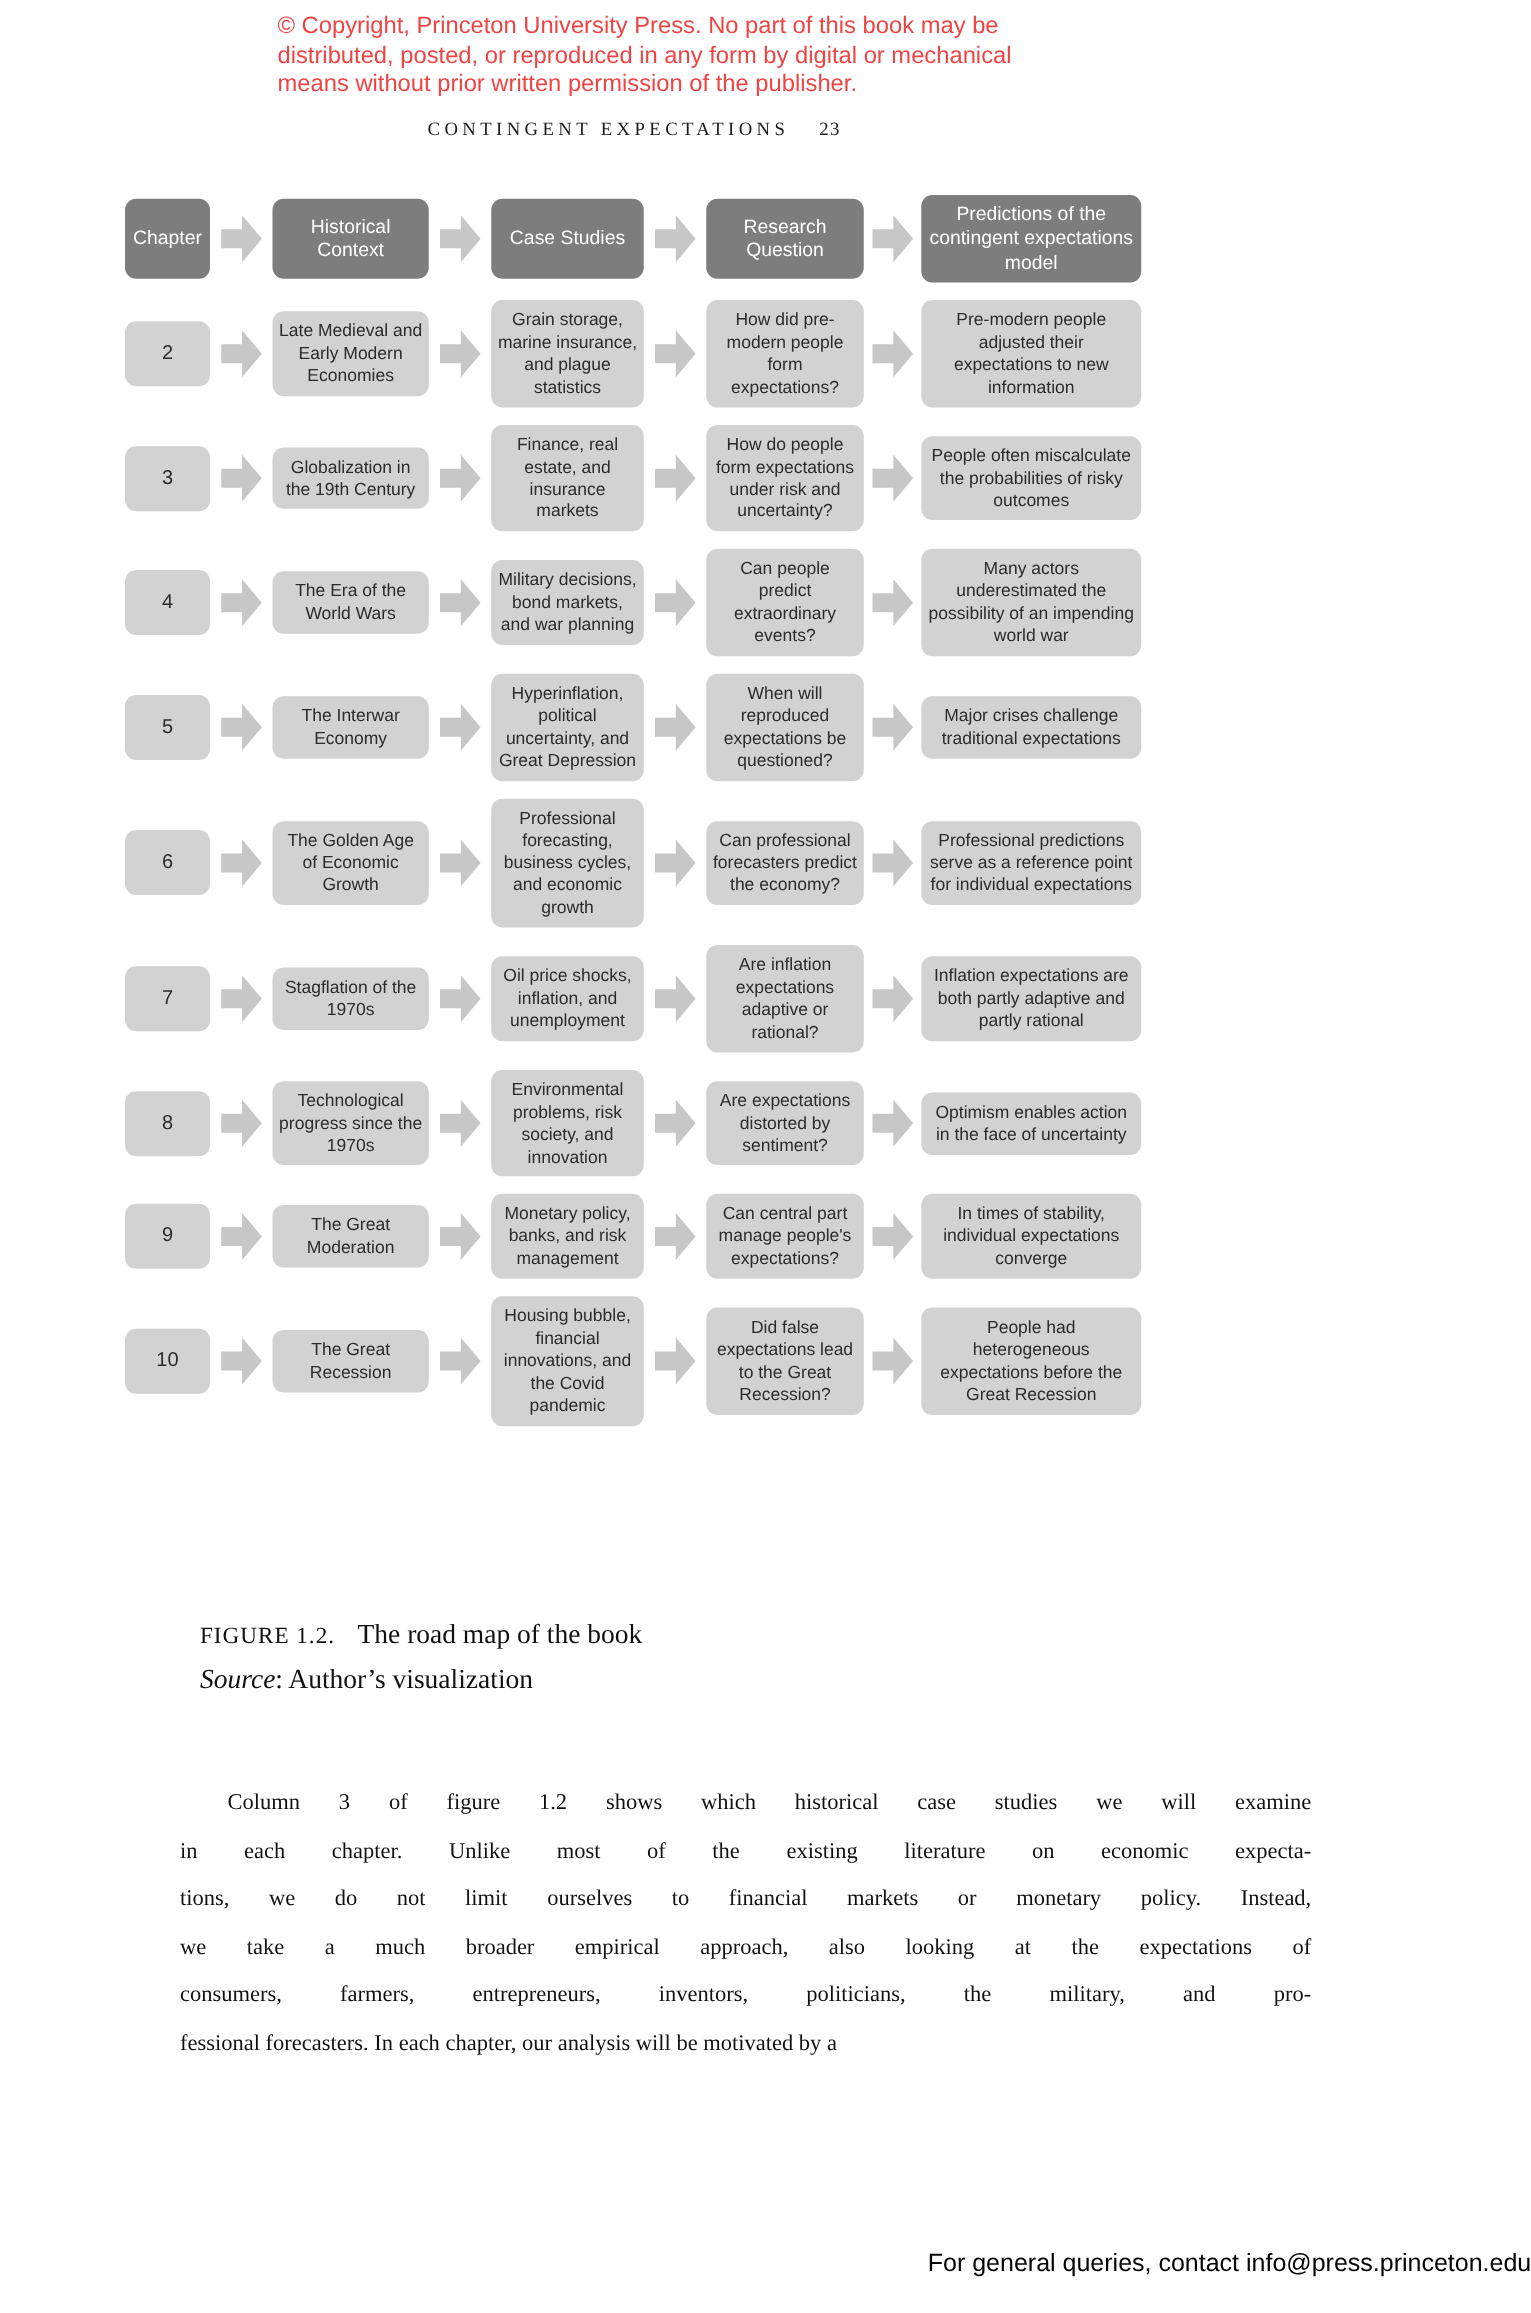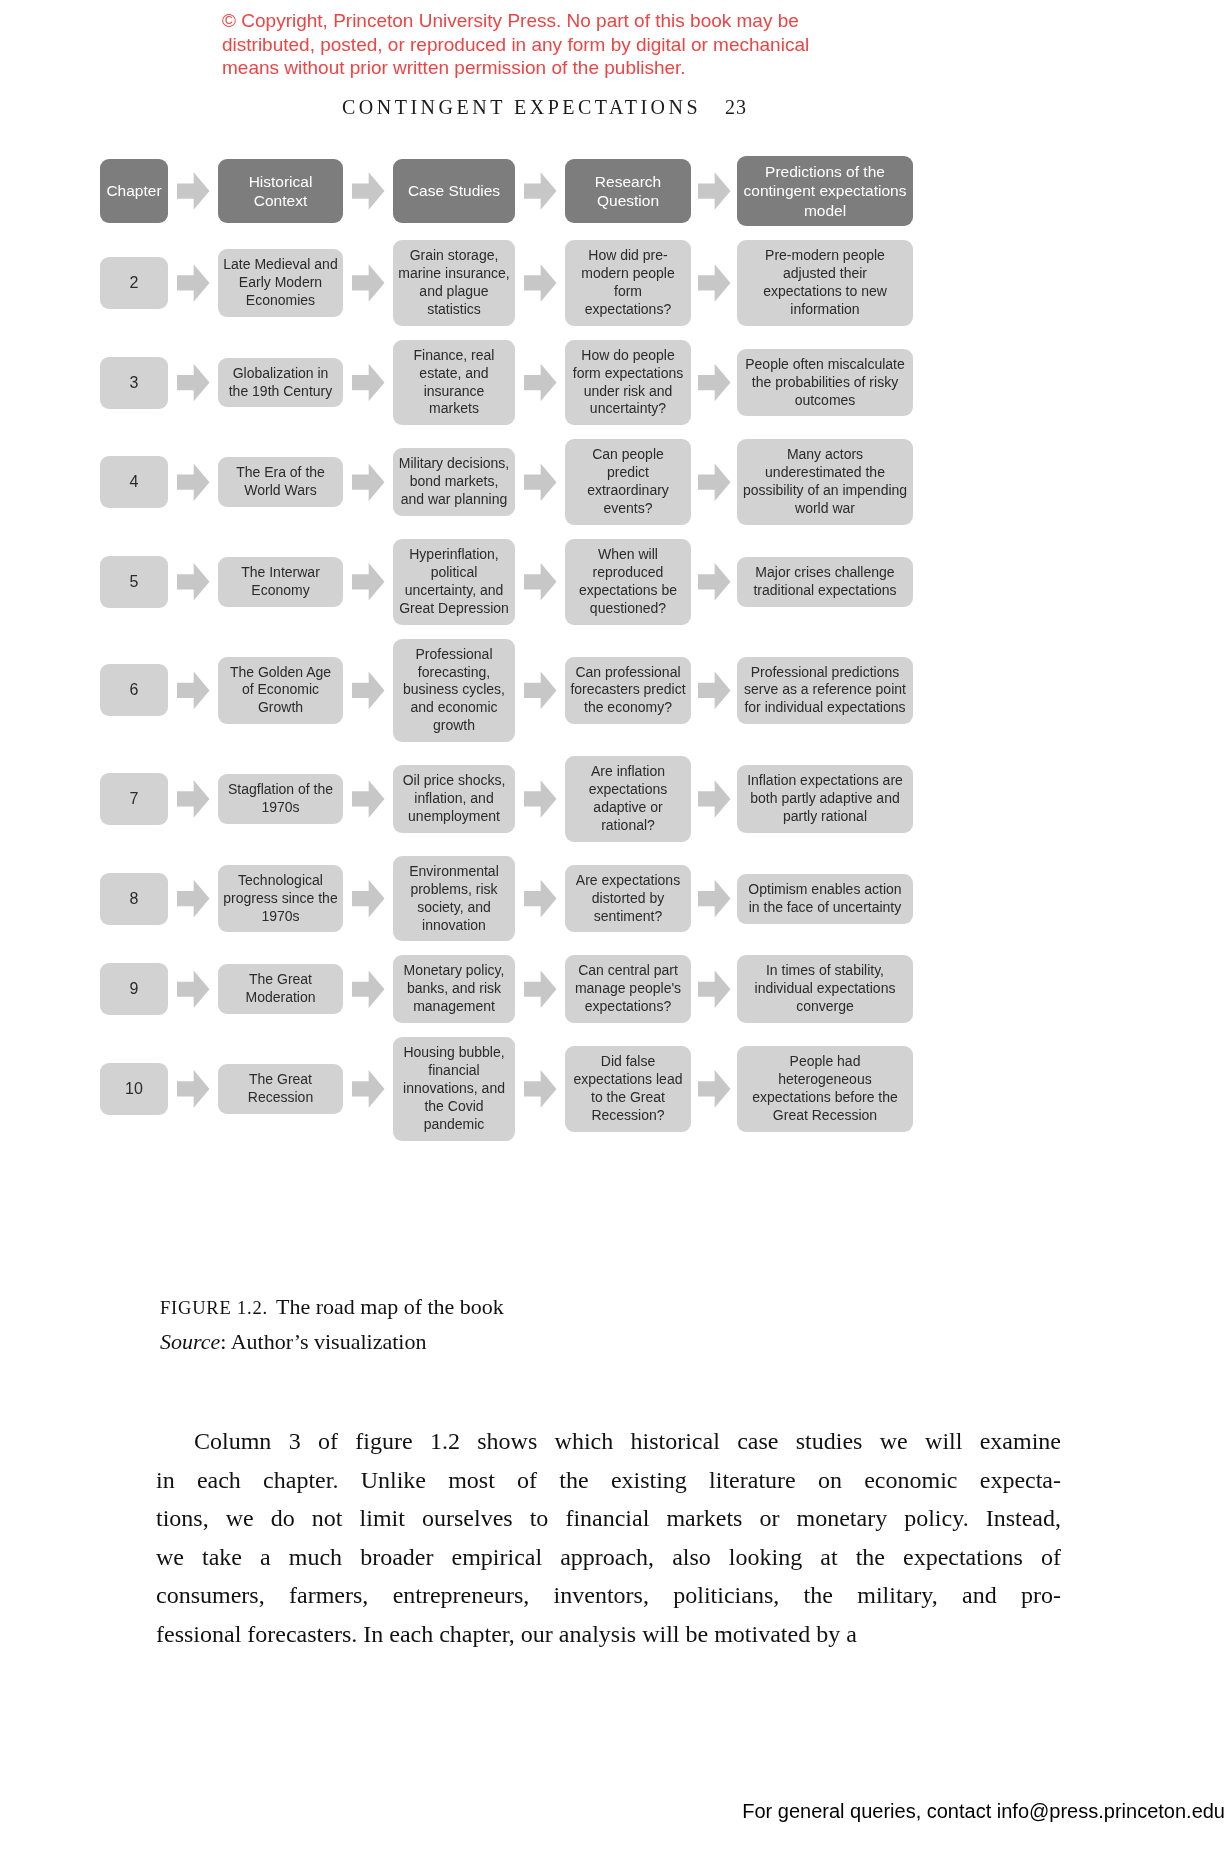--- a/index.html
+++ b/index.html
@@ -4,21 +4,21 @@
 <style>
   html,body { margin:0; padding:0; }
   body {
     width:1225px; height:1850px; background:#ffffff; position:relative;
     font-family:"Liberation Sans", sans-serif; color:#000;
     --header-bg:#7d7d7d; --cell-bg:#d2d2d2; --arrow:#c7c7c7;
   }
   .copyright { position:absolute; left:222px; top:9px; font-size:19px; line-height:23.5px; color:#ef4444; }
   .running-head {
     position:absolute; left:342px; top:96px; display:flex; align-items:baseline;
-    font-family:"Liberation Serif", serif; font-size:20px; letter-spacing:3.5px; color:#1c1c1c;
+    font-family:"Liberation Serif", serif; font-size:15px; letter-spacing:3.5px; color:#1c1c1c;
   }
   .running-head .page-num { margin-left:24px; letter-spacing:1px; }
 
   .figure {
     position:absolute; left:100px; top:156px;
     display:grid;
     grid-template-columns:68px 50px 125px 50px 122px 50px 126px 46px 176px;
     row-gap:14px; align-items:center;
   }
   .cell {
@@ -37,26 +37,26 @@
   .arrow {
     width:33px; height:40px; background:var(--arrow); justify-self:center;
     clip-path:polygon(0 31%, 52% 31%, 52% 3%, 100% 50%, 52% 97%, 52% 69%, 0 69%);
   }
 
   .caption {
     position:absolute; left:160px; top:1290px;
     font-family:"Liberation Serif", serif; font-size:22px; line-height:34px; color:#111;
   }
   .figlabel { font-size:18.5px; letter-spacing:0.8px; }
-  .cap-title { margin-left:8px; }
+  .cap-title { margin-left:18px; }
   .src-label { font-style:italic; }
 
   .bodytext {
-    position:absolute; left:156px; top:1422px; width:905px;
-    font-family:"Liberation Serif", serif; font-size:24px; line-height:38.5px; color:#111;
+    position:absolute; left:144px; top:1422px; width:905px;
+    font-family:"Liberation Serif", serif; font-size:18px; line-height:38.5px; color:#111;
   }
   .bline { text-align:justify; text-align-last:justify; }
   .bline.first { text-indent:38px; }
   .bline.last { text-align:right; text-align-last:left; }
 
   .footer {
     position:absolute; left:0; top:1800px; width:1225px; text-align:right;
     font-size:20px; color:#000;
   }
 </style>

